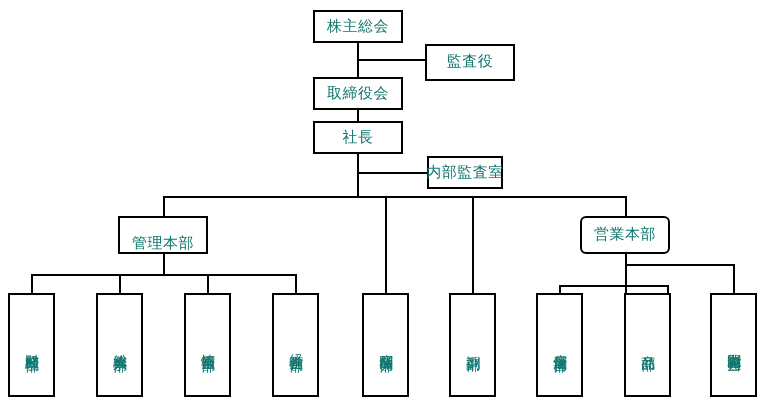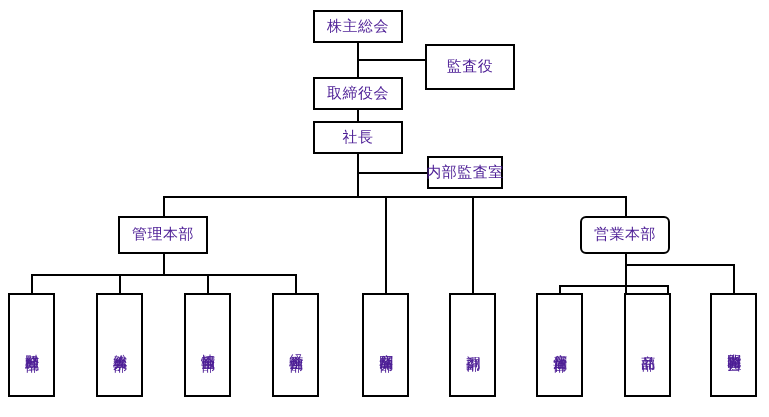--- a/index.html
+++ b/index.html
@@ -24,21 +24,21 @@
     align-items: center;
     justify-content: center;
     color: #1a1a2e;
     z-index: 2;
   }
   .node .label {
     font-size: 15px;
     line-height: 1.15;
     letter-spacing: 0.5px;
     white-space: nowrap;
-    color: #4c1d95;
+    color: #0f766e;
   }
   .node.vertical .label {
     writing-mode: vertical-rl;
     text-orientation: upright;
     font-size: 14px;
     line-height: 1.05;
     letter-spacing: 1px;
     white-space: nowrap;
   }
   .conn {
@@ -84,37 +84,37 @@
   <div class="conn v" style="left:733px; top:264px; height:30px;"></div>
 
   <div class="conn h" style="left:559px; top:285px; width:110px;"></div>
   <div class="conn v" style="left:559px; top:285px; height:9px;"></div>
   <div class="conn v" style="left:667px; top:285px; height:9px;"></div>
 
   <div class="node" style="left:313px; top:10px; width:90px; height:33px;">
     <span class="label">株主総会</span>
   </div>
 
-  <div class="node" style="left:425px; top:44px; width:90px; height:46px;">
+  <div class="node" style="left:425px; top:44px; width:90px; height:37px;font-family:Liberation Mono, monospace;">
     <span class="label">監査役</span>
   </div>
 
   <div class="node" style="left:313px; top:77px; width:90px; height:33px;">
     <span class="label">取締役会</span>
   </div>
 
   <div class="node" style="left:313px; top:121px; width:90px; height:33px;">
     <span class="label">社長</span>
   </div>
 
   <div class="node" style="left:427px; top:156px; width:76px; height:33px;">
     <span class="label">内部監査室</span>
   </div>
 
-  <div class="node" style="left:118px; top:216px; width:90px; height:38px;">
+  <div class="node" style="left:118px; top:216px; width:90px; height:38px;align-items:flex-end;">
     <span class="label">管理本部</span>
   </div>
 
   <div class="node" style="left:580px; top:216px; width:90px; height:38px;border-radius:6px;">
     <span class="label">営業本部</span>
   </div>
 
   <div class="node vertical" style="left:8px; top:293px; width:47px; height:104px;">
     <span class="label">財務経理部</span>
   </div>

